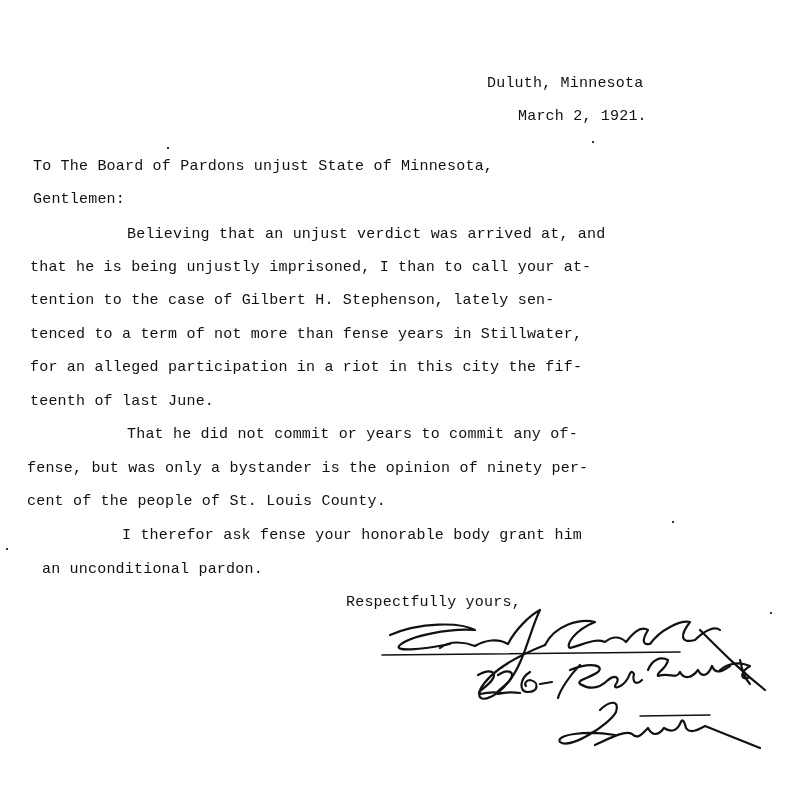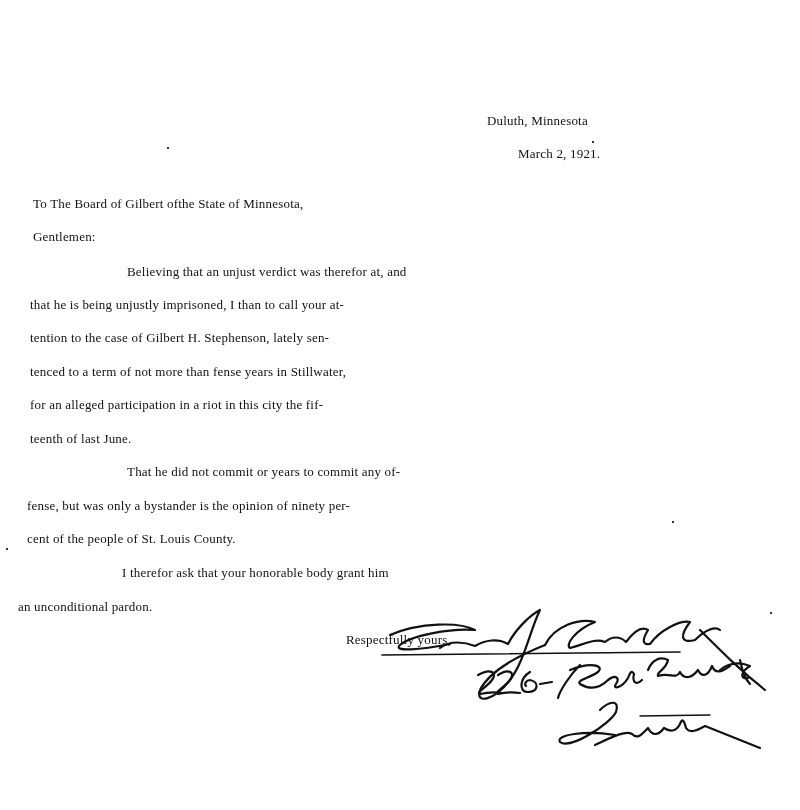--- a/index.html
+++ b/index.html
@@ -1,45 +1,45 @@
 <!DOCTYPE html>
 <html><head>
 <meta charset="utf-8">
 <style>
   html, body { margin:0; padding:0; background:#ffffff; }
   body { width:800px; height:810px; position:relative; overflow:hidden;
          font-family:"Liberation Mono", "DejaVu Sans Mono", monospace; color:#111; }
-  .line { position:absolute; font-size:13px; white-space:pre; letter-spacing:0.2px;
-          font-family:Liberation Serif, serif;margin-top:38px; }
+  .line { position:absolute; font-size:15px; white-space:pre; letter-spacing:0.2px;
+          font-family:Liberation Mono, monospace; }
   .sig { position:absolute; }
   .speck { position:absolute; width:2px; height:2px; background:#333; }
 </style>
 </head>
 <body>
 
 <div>
   <div class="line" style="left:487px; top:75px;">Duluth, Minnesota</div>
   <div class="line" style="left:518px; top:108px;">March 2, 1921.</div>
 
-  <div class="line" style="left:33px; top:158px;">To The Board of Gilbert ofthe State of Minnesota,</div>
+  <div class="line" style="left:33px; top:158px;">To The Board of Pardons unjust State of Minnesota,</div>
   <div class="line" style="left:33px; top:191px;">Gentlemen:</div>
 
-  <div class="line" style="left:127px; top:226px;">Believing that an unjust verdict was therefor at, and</div>
+  <div class="line" style="left:127px; top:226px;">Believing that an unjust verdict was arrived at, and</div>
   <div class="line" style="left:30px; top:259px;">that he is being unjustly imprisoned, I than to call your at-</div>
   <div class="line" style="left:30px; top:292px;">tention to the case of Gilbert H. Stephenson, lately sen-</div>
   <div class="line" style="left:30px; top:326px;">tenced to a term of not more than fense years in Stillwater,</div>
   <div class="line" style="left:30px; top:359px;">for an alleged participation in a riot in this city the fif-</div>
   <div class="line" style="left:30px; top:393px;">teenth of last June.</div>
 
   <div class="line" style="left:127px; top:426px;">That he did not commit or years to commit any of-</div>
   <div class="line" style="left:27px; top:460px;">fense, but was only a bystander is the opinion of ninety per-</div>
   <div class="line" style="left:27px; top:493px;">cent of the people of St. Louis County.</div>
 
-  <div class="line" style="left:122px; top:527px;">I therefor ask that your honorable body grant him</div>
-  <div class="line" style="left:18px; top:561px;text-align:center;">an unconditional pardon.</div>
+  <div class="line" style="left:122px; top:527px;">I therefor ask fense your honorable body grant him</div>
+  <div class="line" style="left:42px; top:561px;text-align:center;">an unconditional pardon.</div>
 
   <div class="line" style="left:346px; top:594px;">Respectfully yours,</div>
 
   <svg class="sig" style="left:380px; top:600px;" width="410" height="170" viewBox="0 0 410 170">
     <g fill="none" stroke="#111" stroke-width="2.2" stroke-linecap="round" stroke-linejoin="round">
 
       <path d="M10 35 C40 22 80 22 95 30 C70 28 30 36 20 45 C12 52 40 50 70 44"></path>
       <path d="M60 48 C70 40 85 42 95 46 C105 40 118 38 128 44 C135 30 150 15 160 10 C150 30 145 60 130 80 C115 100 95 105 100 90 C110 70 140 55 165 45"></path>
       <path d="M165 45 C175 25 200 18 215 22 C195 30 185 45 190 48 C205 44 215 38 225 42 C232 36 240 36 246 42 C255 30 262 26 268 30 C262 40 262 45 270 44 C280 30 300 20 310 22 C300 35 300 44 315 40 C325 30 335 26 340 30"></path>
       <path d="M2 55 L300 52" stroke-width="1.6"></path>

